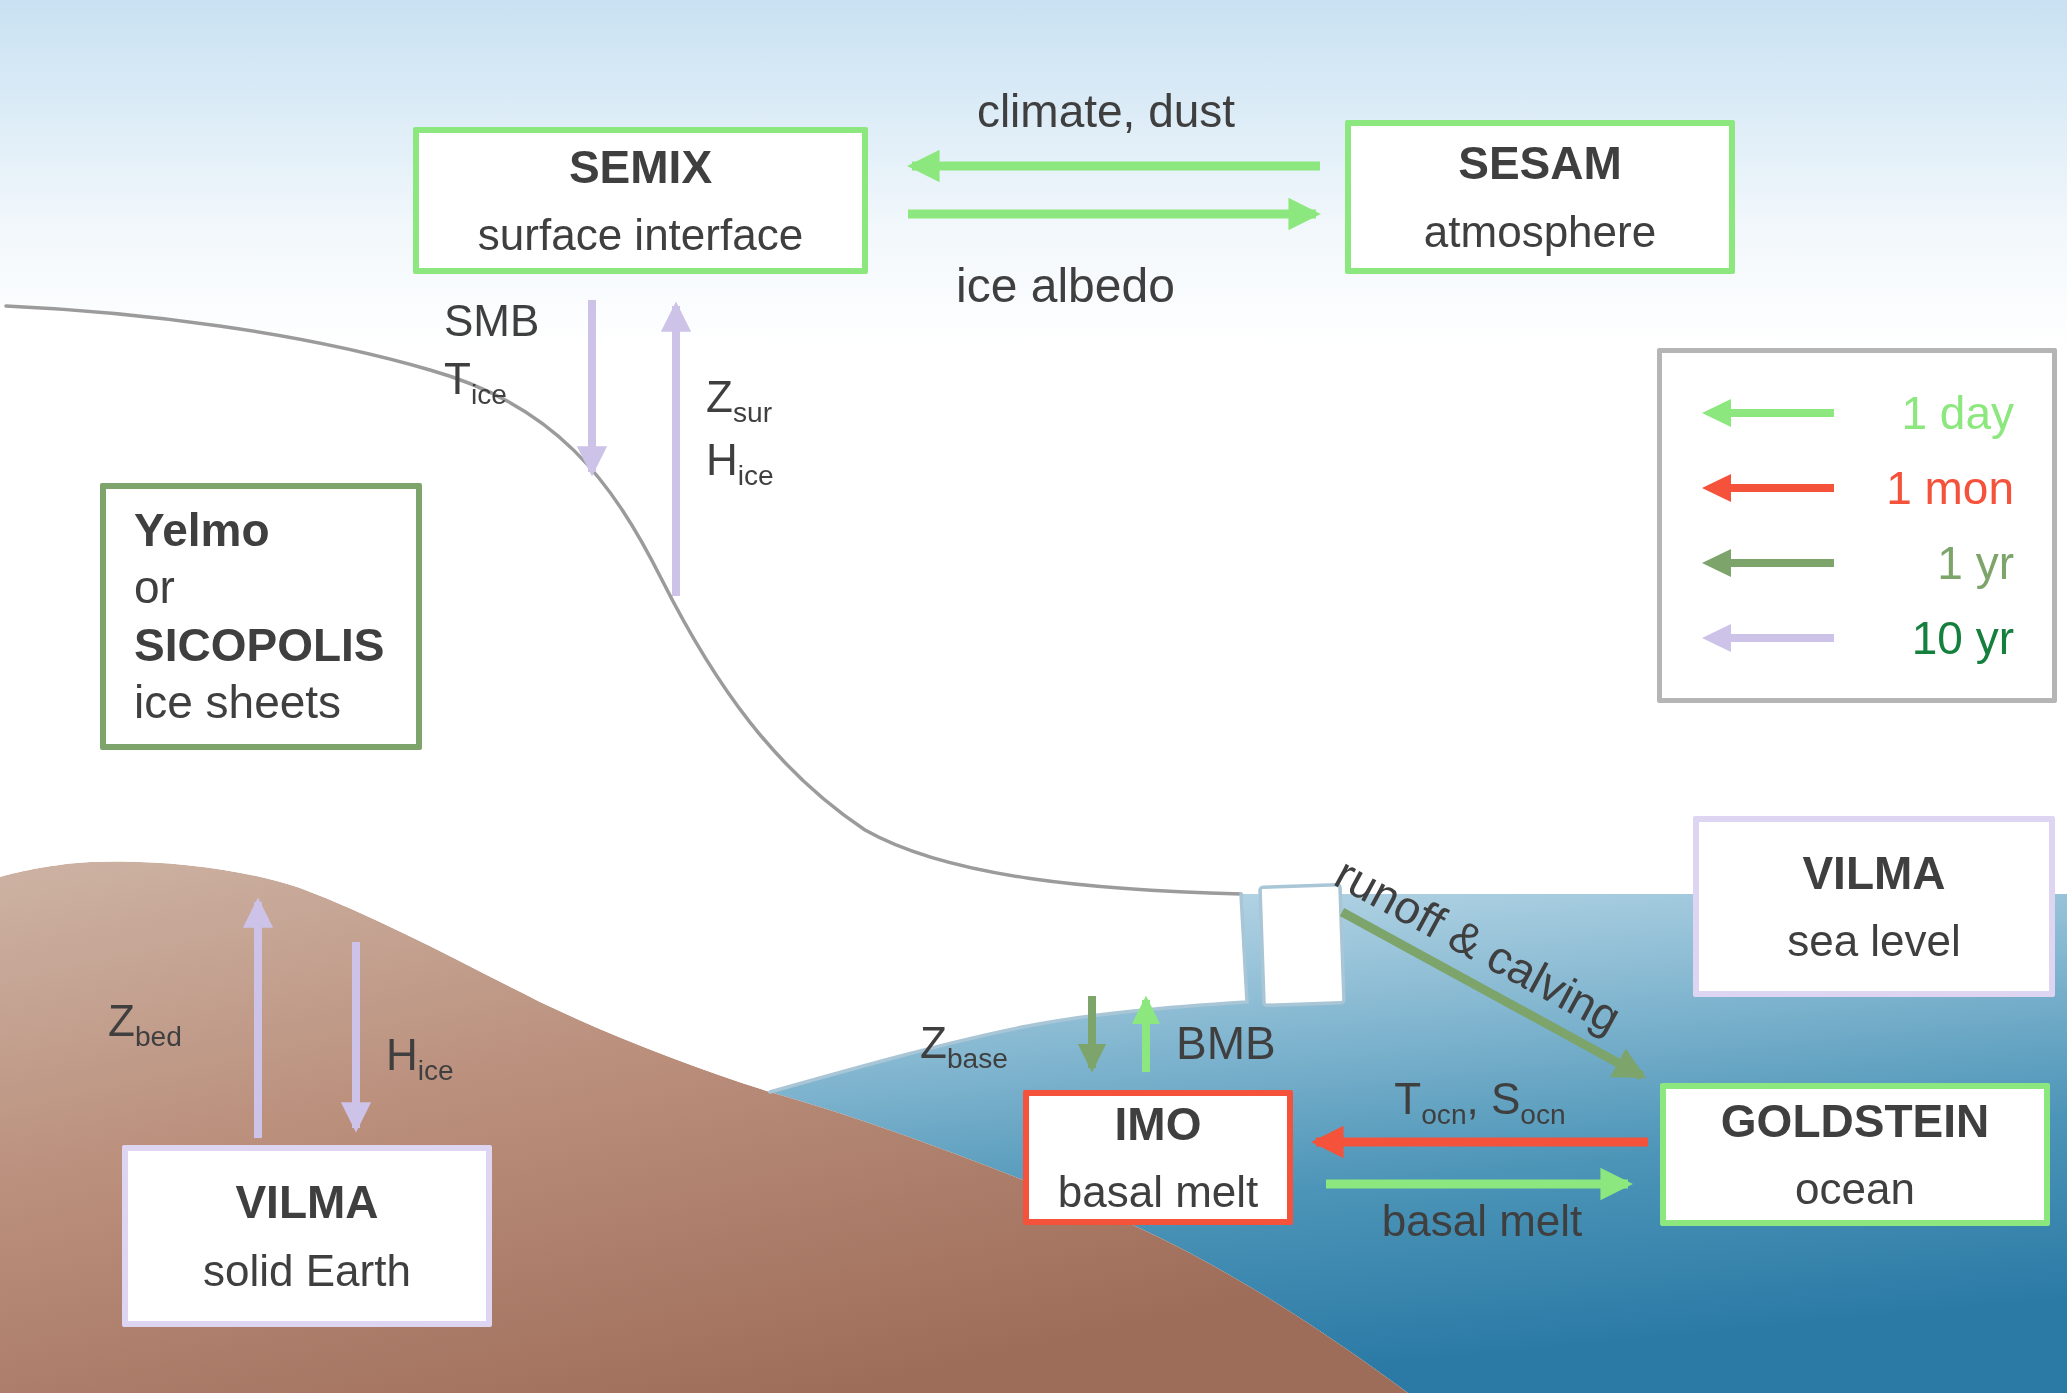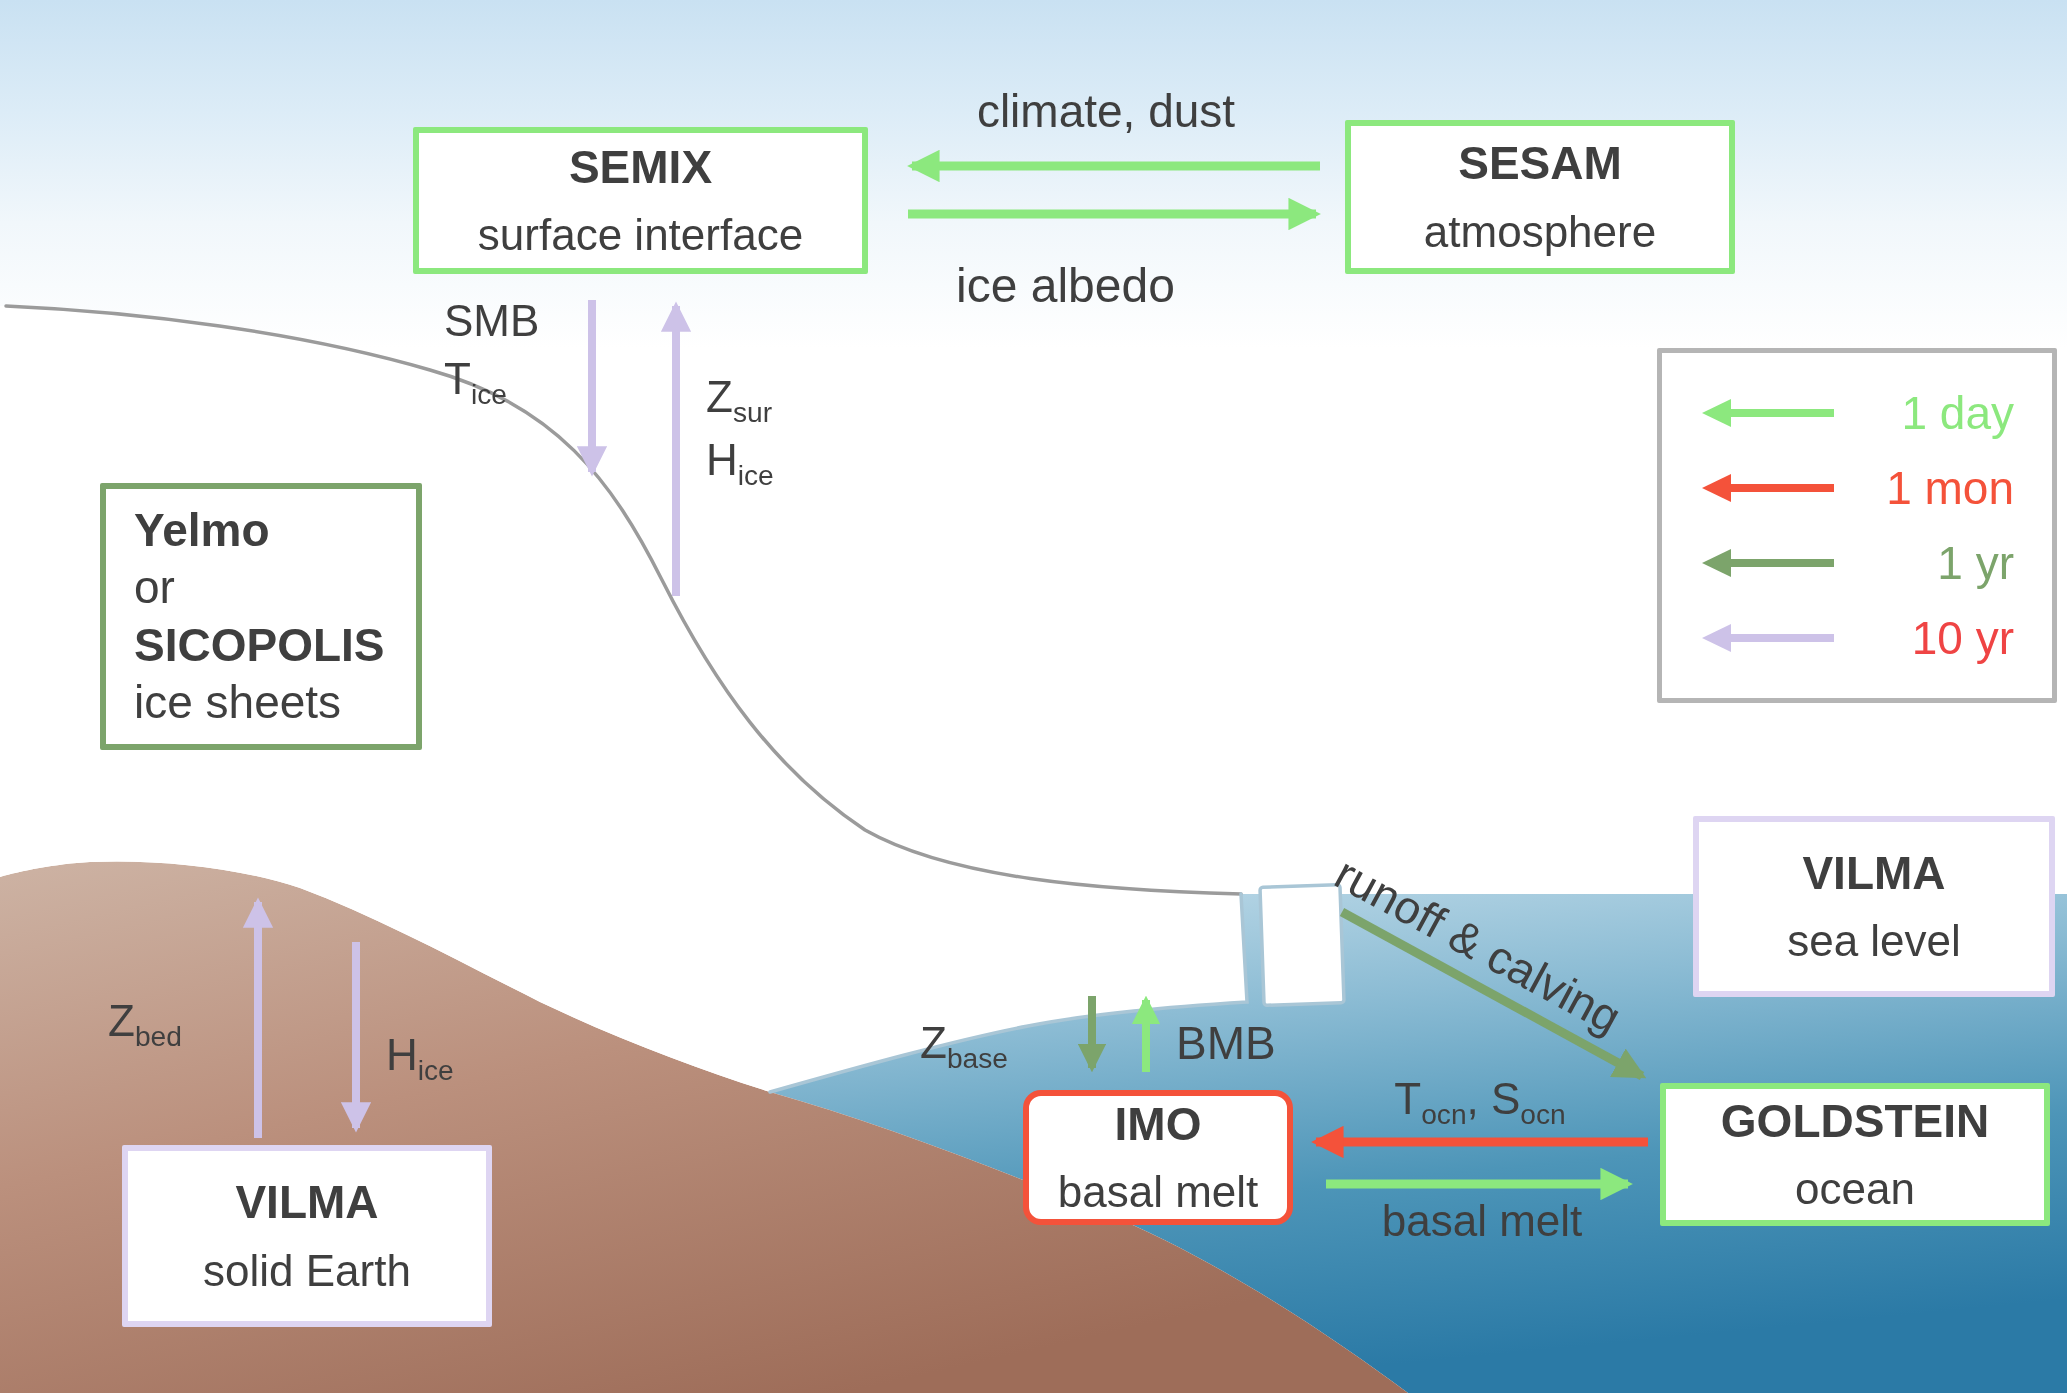--- a/index.html
+++ b/index.html
@@ -25,21 +25,21 @@
   
   .box{
     position:absolute;background:#ffffff;border:6px solid #000;
     display:flex;flex-direction:column;justify-content:center;align-items:center;
     box-sizing:border-box;border-radius:2px;text-align:center;line-height:1.18;
   }
   .box-title{font-size:46px;font-weight:bold;}
   .box-sub{font-size:44px;margin-top:15px;}
   .bd-gl{border-color:var(--green-light);}
   .bd-gd{border-color:var(--green-dark);}
-  .bd-rd{border-color:var(--red);border-radius:18px;}
+  .bd-rd{border-color:var(--red);}
   .bd-pb{border-color:var(--purple-box);}
   .box.left-align{align-items:flex-start;text-align:left;padding-left:28px;}
   .box .bline{font-size:46px;line-height:1.25;}
   .box .bline.b{font-weight:bold;}
 
   
   .lbl{position:absolute;font-size:44px;color:#3f3f3f;white-space:nowrap;}
   .lbl .line{line-height:1.32;}
   sub{font-size:64%;}
 
@@ -193,21 +193,21 @@
     <div class="legend-row">
       <span class="leg-arrow" style="--c: #f4523a;"></span>
       <span class="leg-label" style="color: rgb(244, 82, 58);">1 mon</span>
     </div>
     <div class="legend-row">
       <span class="leg-arrow" style="--c: #7ca46b;"></span>
       <span class="leg-label" style="color: rgb(124, 164, 107);">1 yr</span>
     </div>
     <div class="legend-row">
       <span class="leg-arrow" style="--c: #cdc2e8;"></span>
-      <span class="leg-label" style="color: #ef4444;">10 yr</span>
+      <span class="leg-label" style="color: #15803d;">10 yr</span>
     </div>
   </div>
 
   <div class="lbl" style="left:956px;top:84px;width:300px;text-align:center;font-size:46px;">climate, dust</div>
 
   <div class="lbl" style="left:956px;top:258px;width:300px;text-align:left;font-size:48px;">ice albedo</div>
 
   <div class="lbl" style="left:444px;top:292px;">
     <div class="line">SMB</div>
     <div class="line"><span>T</span><sub>ice</sub></div>

